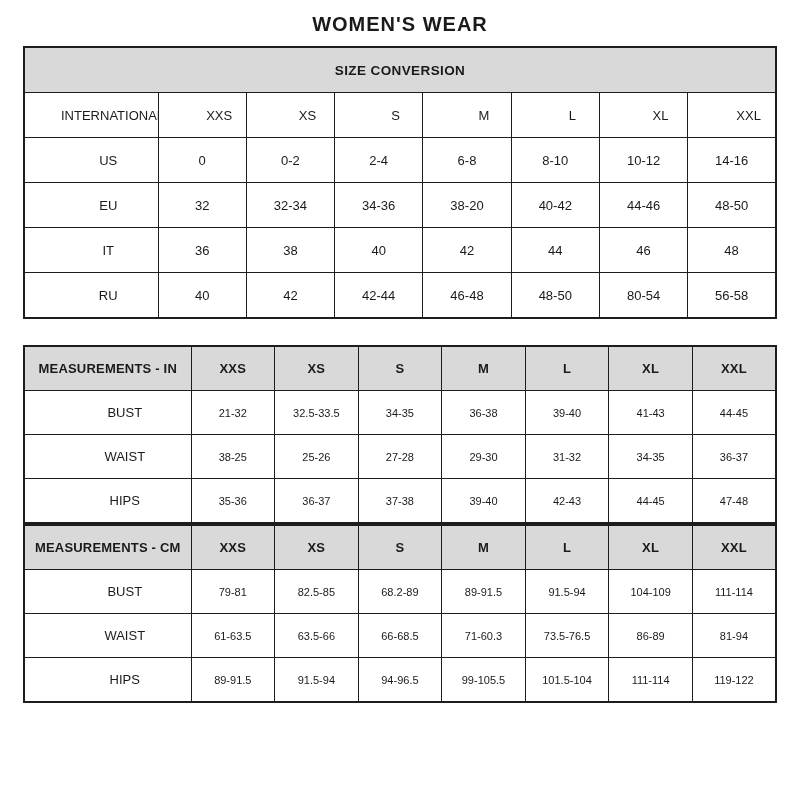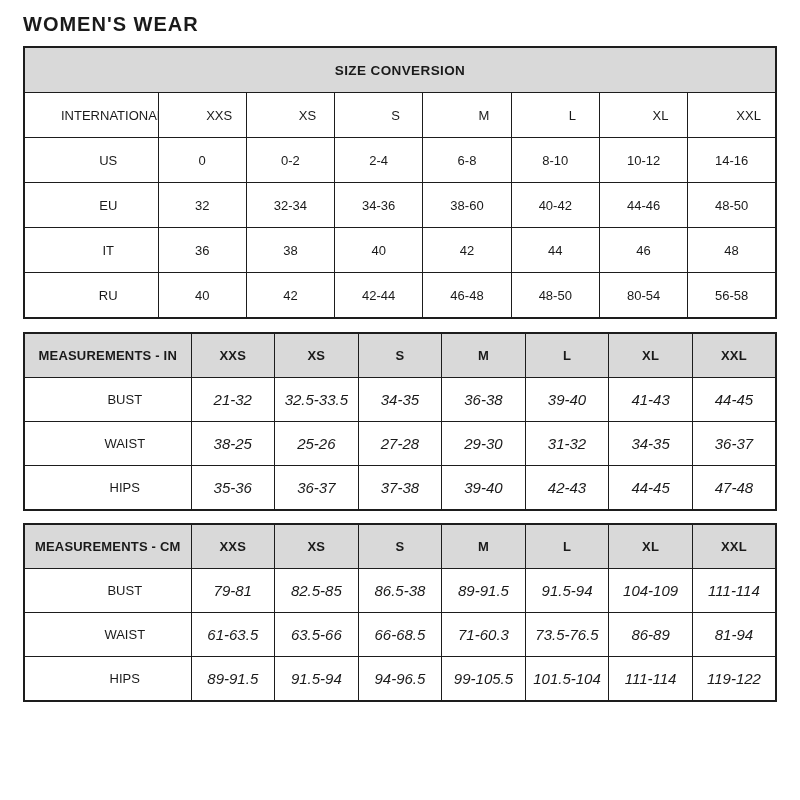--- a/index.html
+++ b/index.html
@@ -7,47 +7,47 @@
     --border:#1d1d1d;
     --text:#1a1a1a;
   }
   html,body{margin:0;padding:0;}
   body{
     width:800px;height:800px;background:#ffffff;
     font-family:"Liberation Sans", sans-serif;color:var(--text);
   }
   .page{width:754px;margin:0 auto;}
   .page-title{
-    font-size:20px;font-weight:700;letter-spacing:1px;
+    text-align:center;font-size:20px;font-weight:700;letter-spacing:1px;
     margin:13px 0 10px 0;color:var(--text);
   }
   table{
     border-collapse:collapse;table-layout:fixed;width:754px;
     border:2.5px solid var(--border);
   }
   td{
     border:1.5px solid var(--border);
     text-align:center;vertical-align:middle;
     padding:0 2px;overflow:hidden;white-space:nowrap;
   }
   
-  .t1{margin-bottom:13px;}
+  .t1{margin-bottom:26px;}
   .t1 td{height:44px;font-size:13px;}
   .t1 .merged-header{
     background:var(--header-bg);font-weight:700;font-size:13.5px;letter-spacing:.4px;
   }
   
-  .t2{margin-bottom:12px;}
+  .t2{}
   .t2 td,.t3 td{height:43px;}
   .ghead td{
     background:var(--header-bg);font-weight:700;font-size:13px;letter-spacing:.2px;
   }
   .row-label{font-size:13px;padding-left:36px;}
   .t1 .val{font-size:13px;}
-  .t2 .val,.t3 .val{font-size:15px;font-style:italic;}
+  .t2 .val,.t3 .val{font-size:11px;}
 </style>
 </head>
 <body>
 
 <div class="page">
 
   <h1 class="page-title">WOMEN'S WEAR</h1>
 
   <table class="t1">
     <colgroup>
@@ -76,21 +76,21 @@
       <td class="val">6-8</td>
       <td class="val">8-10</td>
       <td class="val">10-12</td>
       <td class="val">14-16</td>
     </tr>
     <tr>
       <td class="row-label">EU</td>
       <td class="val">32</td>
       <td class="val">32-34</td>
       <td class="val">34-36</td>
-      <td class="val">38-60</td>
+      <td class="val">38-20</td>
       <td class="val">40-42</td>
       <td class="val">44-46</td>
       <td class="val">48-50</td>
     </tr>
     <tr>
       <td class="row-label">IT</td>
       <td class="val">36</td>
       <td class="val">38</td>
       <td class="val">40</td>
       <td class="val">42</td>
@@ -173,21 +173,21 @@
       <td>S</td>
       <td>M</td>
       <td>L</td>
       <td>XL</td>
       <td>XXL</td>
     </tr>
     <tr>
       <td class="row-label">BUST</td>
       <td class="val">79-81</td>
       <td class="val">82.5-85</td>
-      <td class="val">86.5-38</td>
+      <td class="val">68.2-89</td>
       <td class="val">89-91.5</td>
       <td class="val">91.5-94</td>
       <td class="val">104-109</td>
       <td class="val">111-114</td>
     </tr>
     <tr>
       <td class="row-label">WAIST</td>
       <td class="val">61-63.5</td>
       <td class="val">63.5-66</td>
       <td class="val">66-68.5</td>

